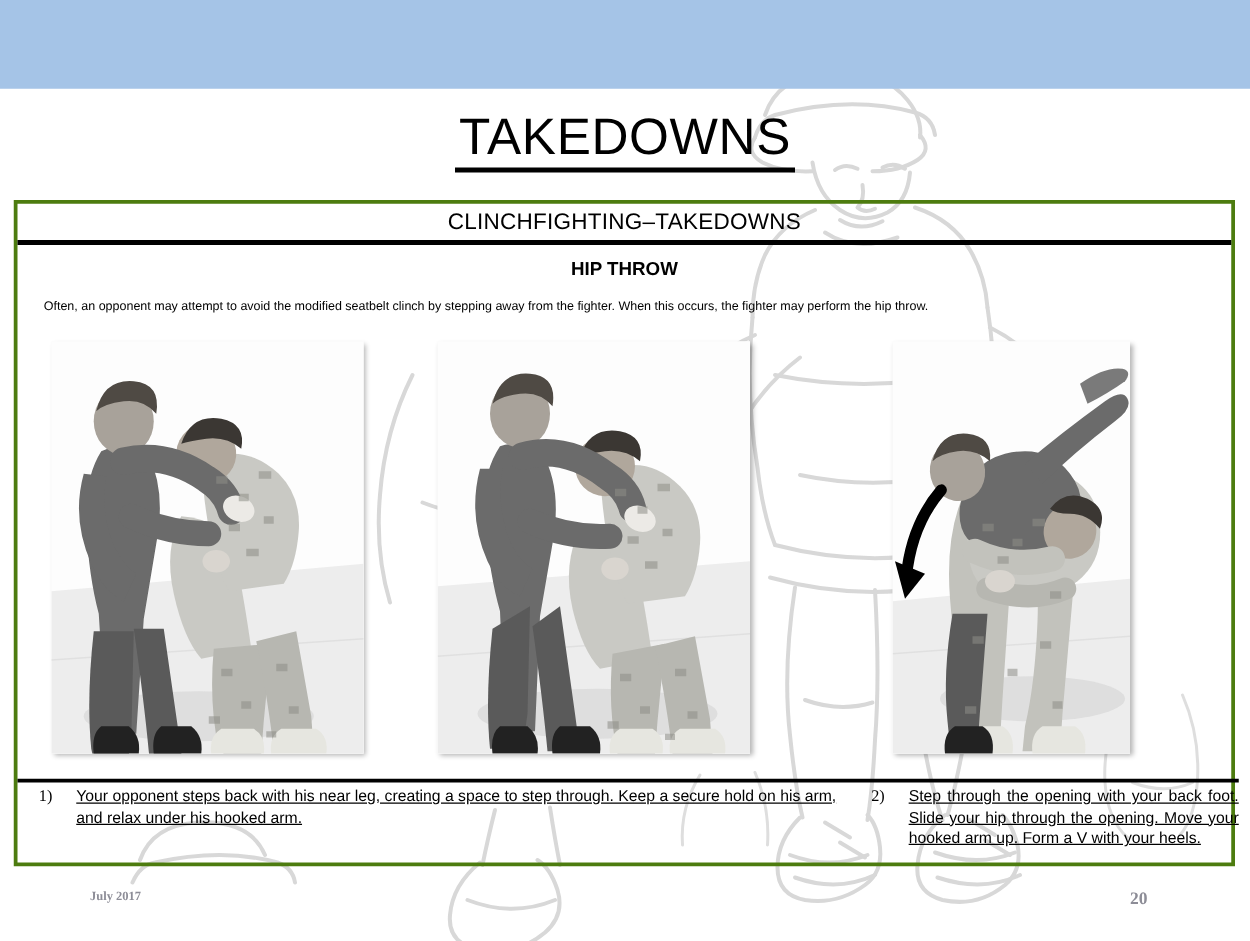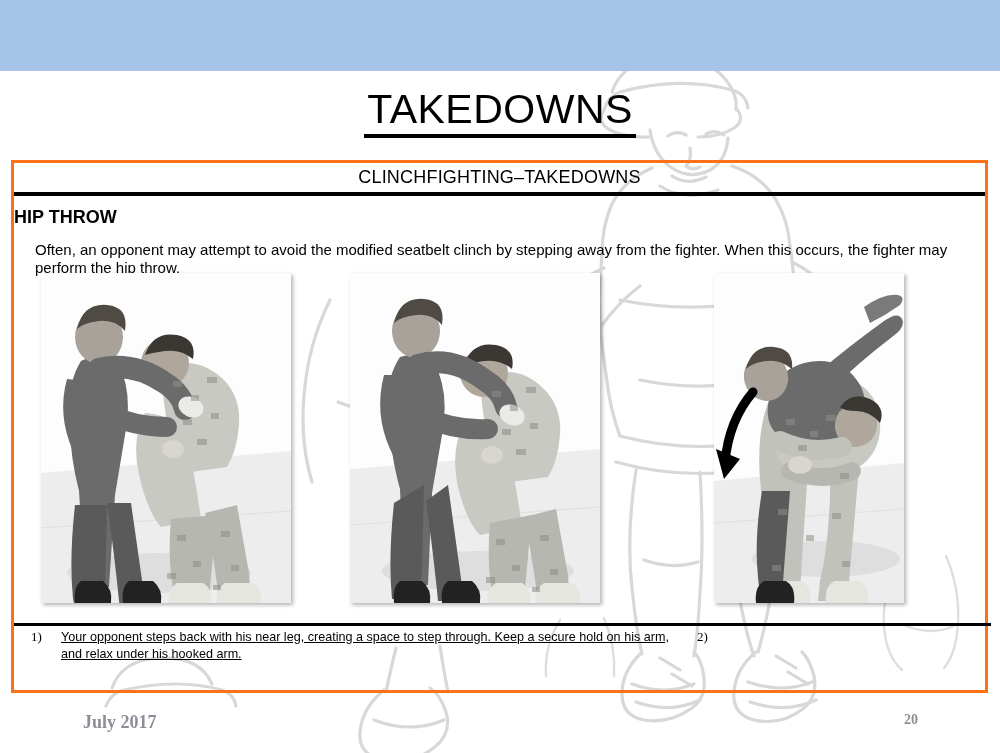--- a/index.html
+++ b/index.html
@@ -84,45 +84,46 @@
     color: #000;
     border-bottom: 4px solid #000;
     padding: 0 3px 2px 3px;
   }
 
   
   .content-box {
     position: absolute;
     left: 11px; top: 160px;
     width: 977px; height: 533px;
-    border: 3px solid #f97316;
+    border: 3px solid #4d7c0f;
     box-sizing: border-box;
     background: transparent;
     z-index: 2;
   }
   .box-titlebar {
     height: 29px;
     border-bottom: 4px solid #000;
     display: flex;
     align-items: center;
     justify-content: center;
   }
   .box-titlebar span {
     font-size: 18px;
     letter-spacing: 0.2px;
     color: #000;
   }
   .section-subtitle {
-    font-size: 18px;
+    text-align: center;
+    font-size: 15px;
     font-weight: bold;
     margin-top: 11px;
   }
   .intro-text {
     margin: 13px 21px 0 21px;
-    font-size: 15px;
+    font-size: 10px;
     line-height: 18px;
     text-align: left;
   }
 
   
   .photo-row {
     position: absolute;
     left: 0; top: 110px;
     width: 977px;
     height: 340px;
@@ -166,24 +167,24 @@
     flex: 0 0 30px;
     font-family: "Liberation Serif", serif;
     font-size: 13px;
   }
   .cap-text { flex: 1 1 auto; text-decoration: underline; }
   .caption-2 .cap-text { text-align: justify; }
 
   
   .footer-date {
     position: absolute;
-    left: 83px; top: 712px;
+    left: 72px; top: 712px;
     font-family: "Liberation Serif", serif;
     font-weight: bold;
-    font-size: 18px;
+    font-size: 10px;
     color: #8d8d97;
     z-index: 2;
   }
   .footer-page {
     position: absolute;
     left: 904px; top: 712px;
     font-family: "Liberation Serif", serif;
     font-weight: bold;
     font-size: 14px;
     color: #8d8d97;
@@ -503,18 +504,19 @@
 
   <div class="caption-rule"></div>
 
   <div class="captions">
     <div class="caption caption-1">
       <div class="cap-num">1)</div>
       <div class="cap-text">Your opponent steps back with his near leg, creating a space to step through. Keep a secure hold on his arm, and relax under his hooked arm.</div>
     </div>
     <div class="caption caption-2">
       <div class="cap-num">2)</div>
+      <div class="cap-text">Step through the opening with your back foot. Slide your hip through the opening. Move your hooked arm up. Form a V with your heels.</div>
     </div>
   </div>
 </div>
 
 <div class="footer-date">July 2017</div>
 <div class="footer-page">20</div>
 
 </body></html>

